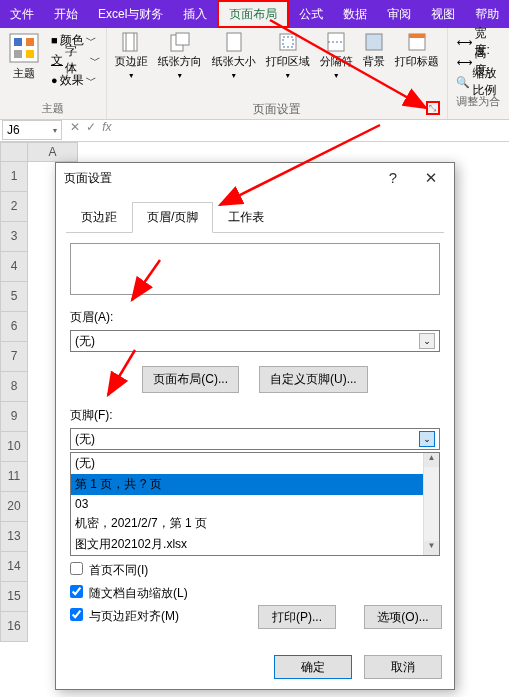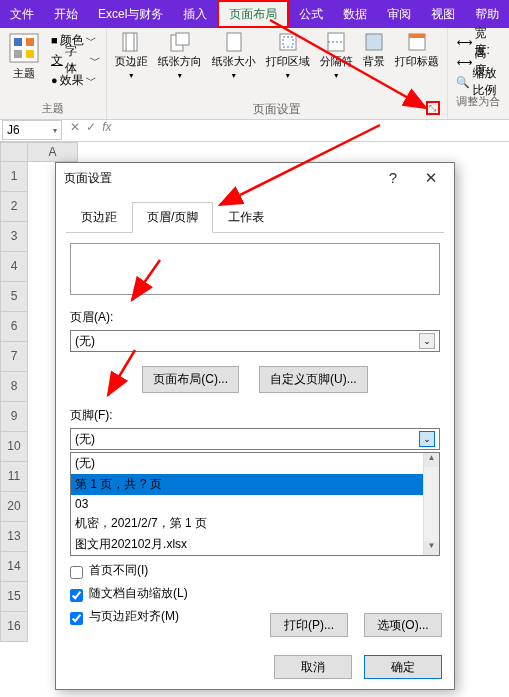--- a/index.html
+++ b/index.html
@@ -38,24 +38,24 @@
 .lbl{margin:6px 0 4px 0}
 .sel{width:100%;height:22px;border:1px solid #7a7a7a;background:#fff;display:flex;align-items:center;justify-content:space-between;padding:0 4px}
 .sel .arrow{width:16px;height:16px;border:1px solid #adadad;text-align:center;line-height:14px;font-size:9px;background:#efefef}
 .btnrow{display:flex;justify-content:center;gap:20px;margin:14px 0}
 .btn{border:1px solid #adadad;background:#e1e1e1;padding:4px 10px;cursor:pointer}
 .listbox{border:1px solid #7a7a7a;background:#fff;margin-top:2px;position:relative}
 .listbox .item{padding:2px 4px;cursor:pointer}
 .listbox .item.sel-hl{background:#0078d7;color:#000000}
 .listbox .sb{position:absolute;right:0;top:0;width:16px;height:100%;background:#f0f0f0;border-left:1px solid #ddd}
 .listbox .sb .ar{height:14px;text-align:center;font-size:8px;color:#666;background:#e8e8e8}
-.chk{display:flex;align-items:flex-end;gap:6px;margin:6px 0}
+.chk{display:flex;align-items:flex-start;gap:6px;margin:6px 0}
 .chk input{width:13px;height:13px}
 .dlg-foot{position:absolute;bottom:10px;right:12px;display:flex;gap:12px}
-.dlg-foot2{position:absolute;bottom:52px;right:12px;display:flex;gap:16px}
+.dlg-foot2{position:absolute;bottom:60px;right:12px;display:flex;gap:28px}
 .btn2{border:1px solid #adadad;background:#e1e1e1;width:78px;height:24px;line-height:22px;text-align:center;cursor:pointer}
 .btn2.primary{border:1px solid #0078d7}
 svg.arrow-ann{position:absolute;pointer-events:none}
 .themes-col{display:flex;flex-direction:column;gap:0;margin-left:4px}
 .themes-col .tiny-row{font-size:11px}
 .scale-col{display:flex;flex-direction:column;gap:0;padding:2px 4px}
 .u{text-decoration:underline}
 </style>
 </head>
 <body>
@@ -255,22 +255,22 @@
     <div class="chk">
         <input type="checkbox" checked="" style="">
         <span>与页边距对齐(M)</span>
       </div>
   </div>
   <div class="dlg-foot2">
     <div class="btn2">打印(P)...</div>
     <div class="btn2">选项(O)...</div>
   </div>
   <div class="dlg-foot">
+    <div class="btn2 primary">确定</div>
     <div class="btn2">取消</div>
-    <div class="btn2 primary">确定</div>
   </div>
 </div>
 
 <svg class="arrow-ann" style="left:0;top:0" width="509" height="697">
   <defs>
       <marker id="ah" markerWidth="10" markerHeight="8" refX="9" refY="4" orient="auto">
         <polygon points="0 0, 10 4, 0 8" fill="red"></polygon>
       </marker>
     </defs>
   <line x1="270" y1="20" x2="426" y2="108" stroke="red" stroke-width="2.5" marker-end="url(#ah)"></line>

